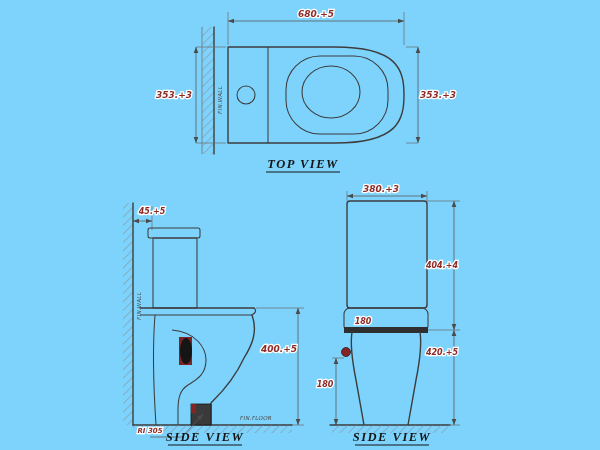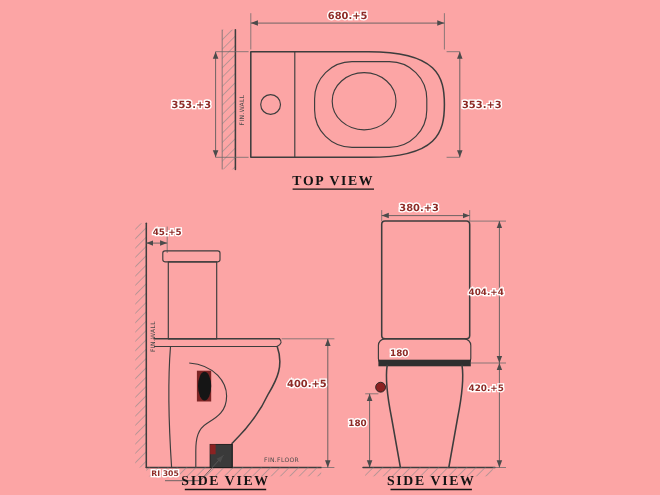--- a/index.html
+++ b/index.html
@@ -1,16 +1,16 @@
 <!DOCTYPE html>
 <html><head>
 <meta charset="utf-8">
 <style>
   html,body{margin:0;padding:0;background:#ffffff;}
-  .stage{width:600px;height:450px;position:relative;background:#fca5a5;overflow:hidden;}
+  .stage{width:600px;height:450px;position:relative;background:#7dd3fc;overflow:hidden;font-style:italic;}
   svg{display:block;}
   .s-main{stroke:#3d3d3d;stroke-width:1.4;fill:none;stroke-linejoin:round;stroke-linecap:round;}
   .s-med{stroke:#3d3d3d;stroke-width:1.05;fill:none;stroke-linejoin:round;}
   .s-thin{stroke:#6a6a6a;stroke-width:0.7;fill:none;}
   .s-dim{stroke:#5a5a5a;stroke-width:0.8;fill:none;}
   .dim-text{font-family:"DejaVu Sans",sans-serif;font-size:9px;font-weight:600;fill:#8e2b26;
             text-anchor:middle;stroke:#ffffff;stroke-width:2.5px;paint-order:stroke;}
   .dim-text-sm{font-family:"DejaVu Sans",sans-serif;font-size:8px;font-weight:600;fill:#8e2b26;
             text-anchor:middle;stroke:#ffffff;stroke-width:2.5px;paint-order:stroke;}
   .small-label{font-family:"DejaVu Sans",sans-serif;font-size:5.5px;fill:#4a4a4a;letter-spacing:.3px;}

